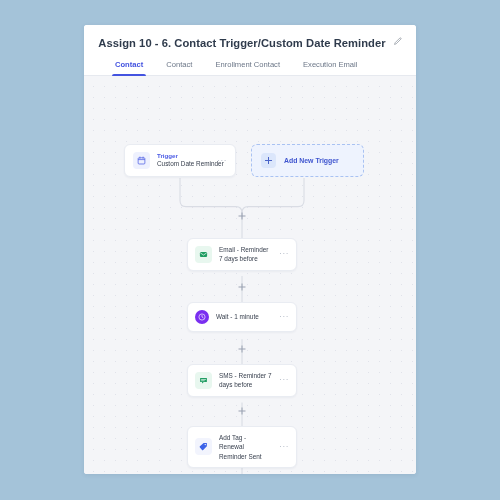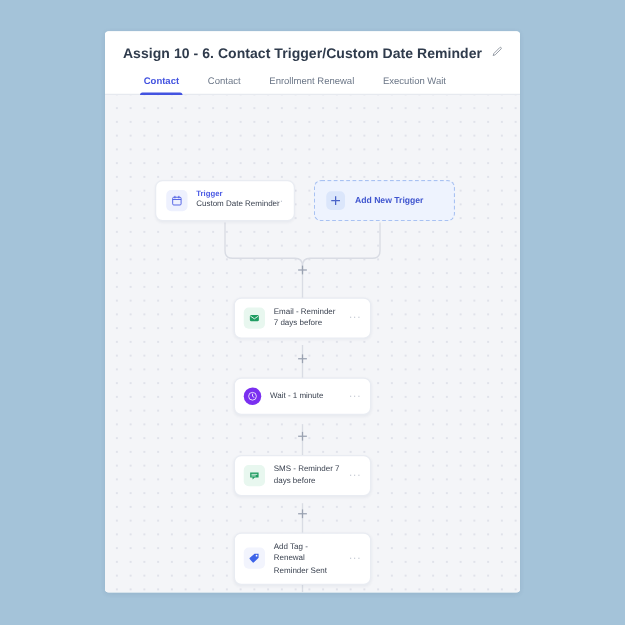--- a/index.html
+++ b/index.html
@@ -236,22 +236,22 @@
       <span class="edit-icon">
         <svg width="9" height="9" viewBox="0 0 16 16">
           <path d="M12.1 1.9a1.3 1.3 0 0 1 1.9 1.9L5.6 12.2 2.7 13.2l1-2.9z" fill="none" stroke="#55606f" stroke-width="1.2" stroke-linejoin="round"></path>
         </svg>
       </span>
     </div>
 
     <div class="tabs">
       <div class="tab active">Contact</div>
       <div class="tab">Contact</div>
-      <div class="tab">Enrollment Renewal</div>
-      <div class="tab">Execution Wait</div>
+      <div class="tab">Enrollment Contact</div>
+      <div class="tab">Execution Email</div>
     </div>
   </div>
 
   <div id="canvas">
 
     <svg id="svg-links" viewBox="0 0 332 390" preserveAspectRatio="none">
       <g fill="none" stroke="#d9dce4" stroke-width="1.1">
 
         <path d="M96,100 L96,122 Q96,128 102,128 L152,128 Q158,128 158,134 L158,140"></path>
 

